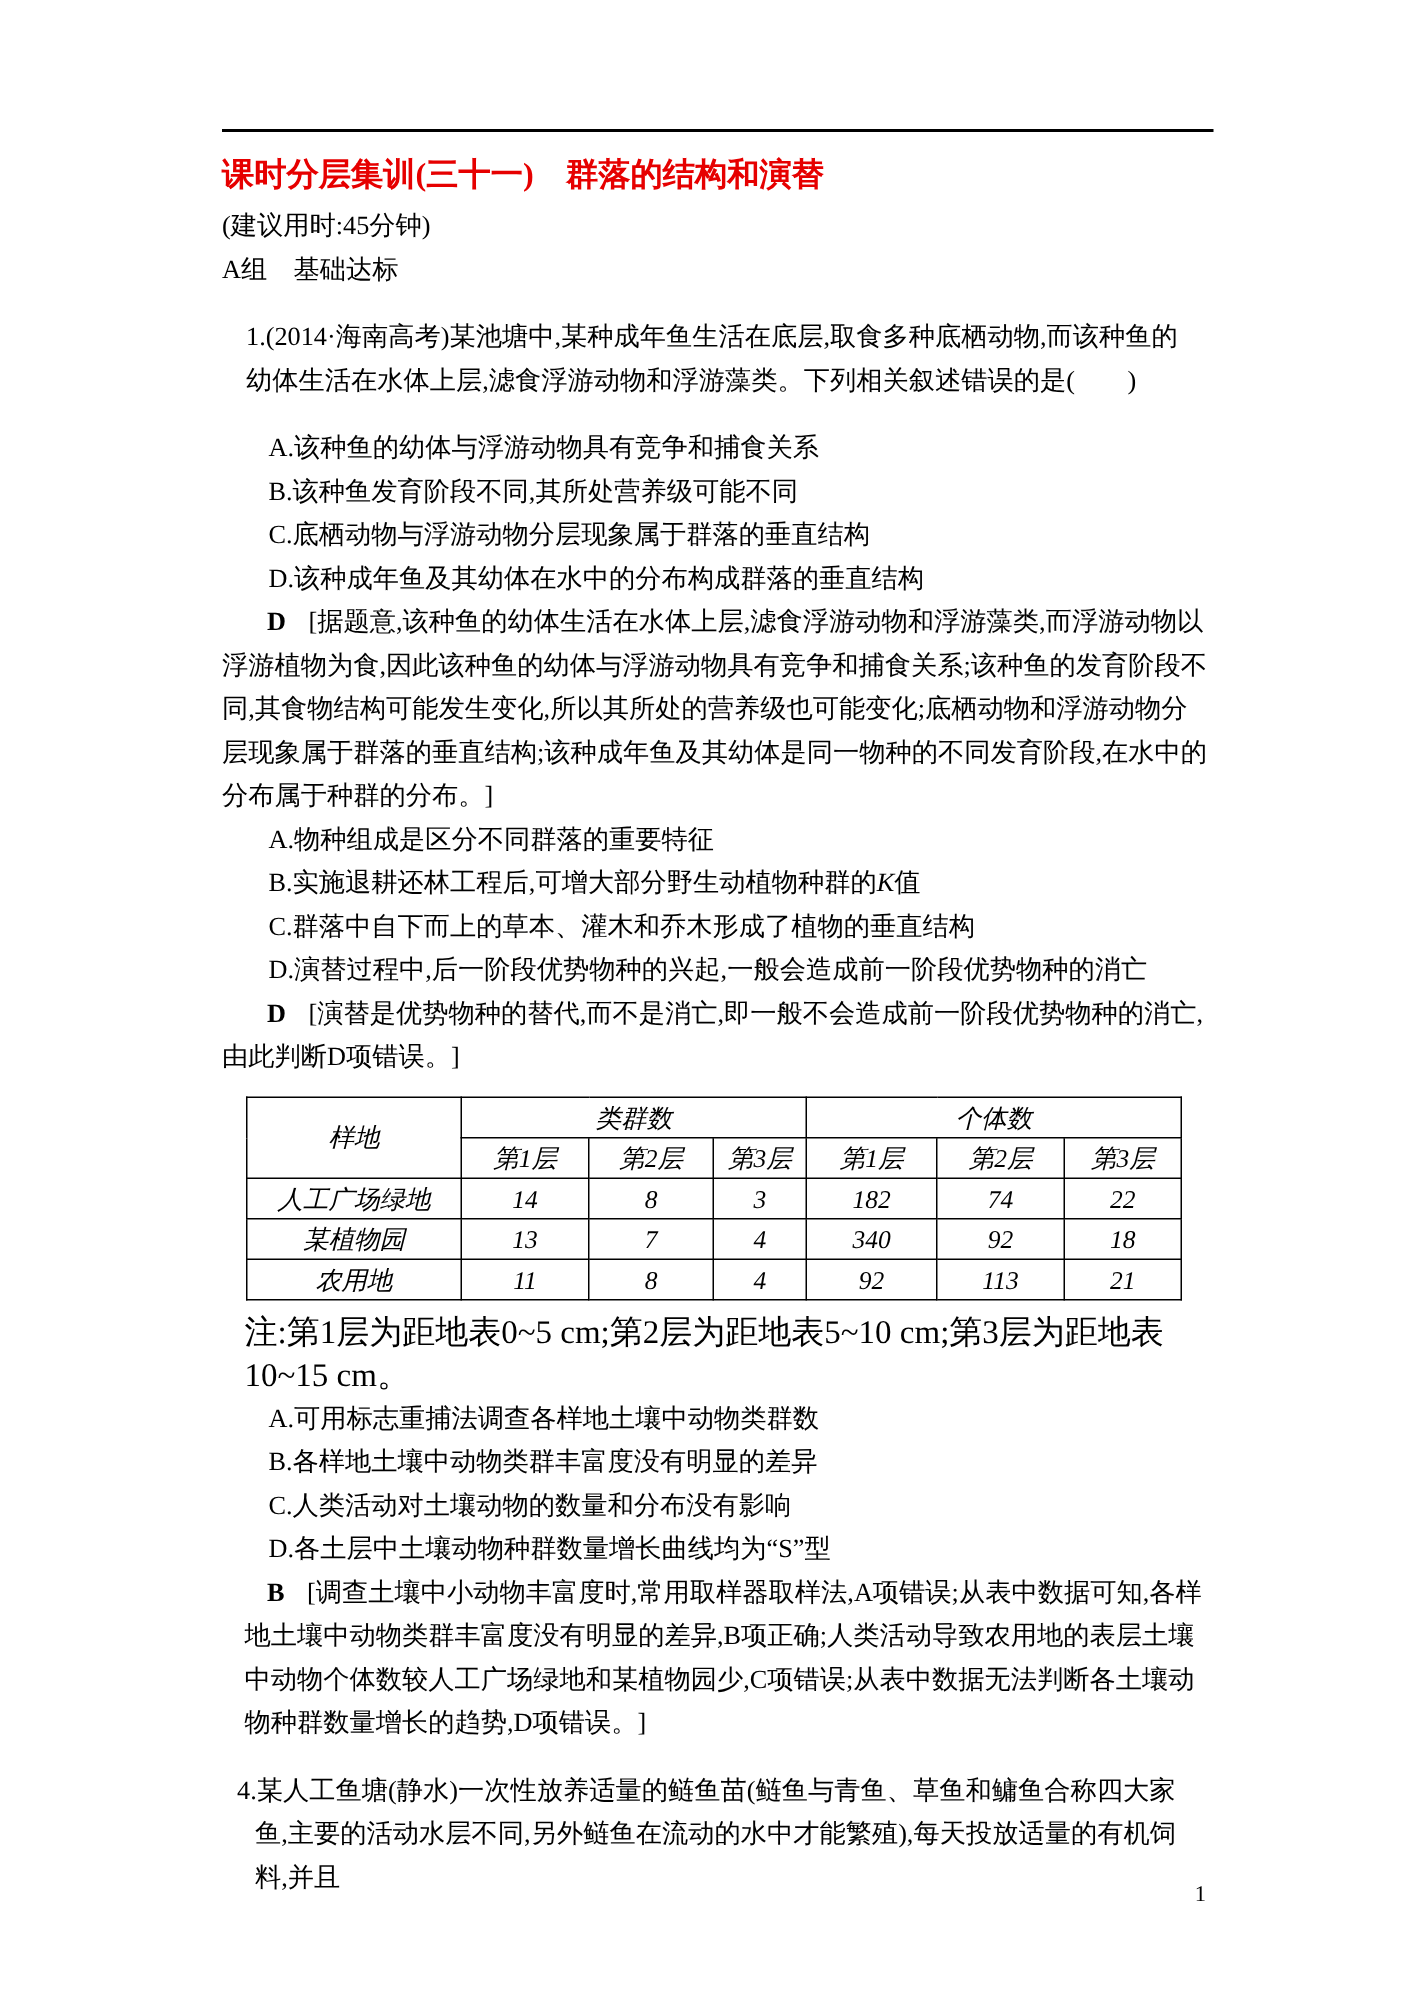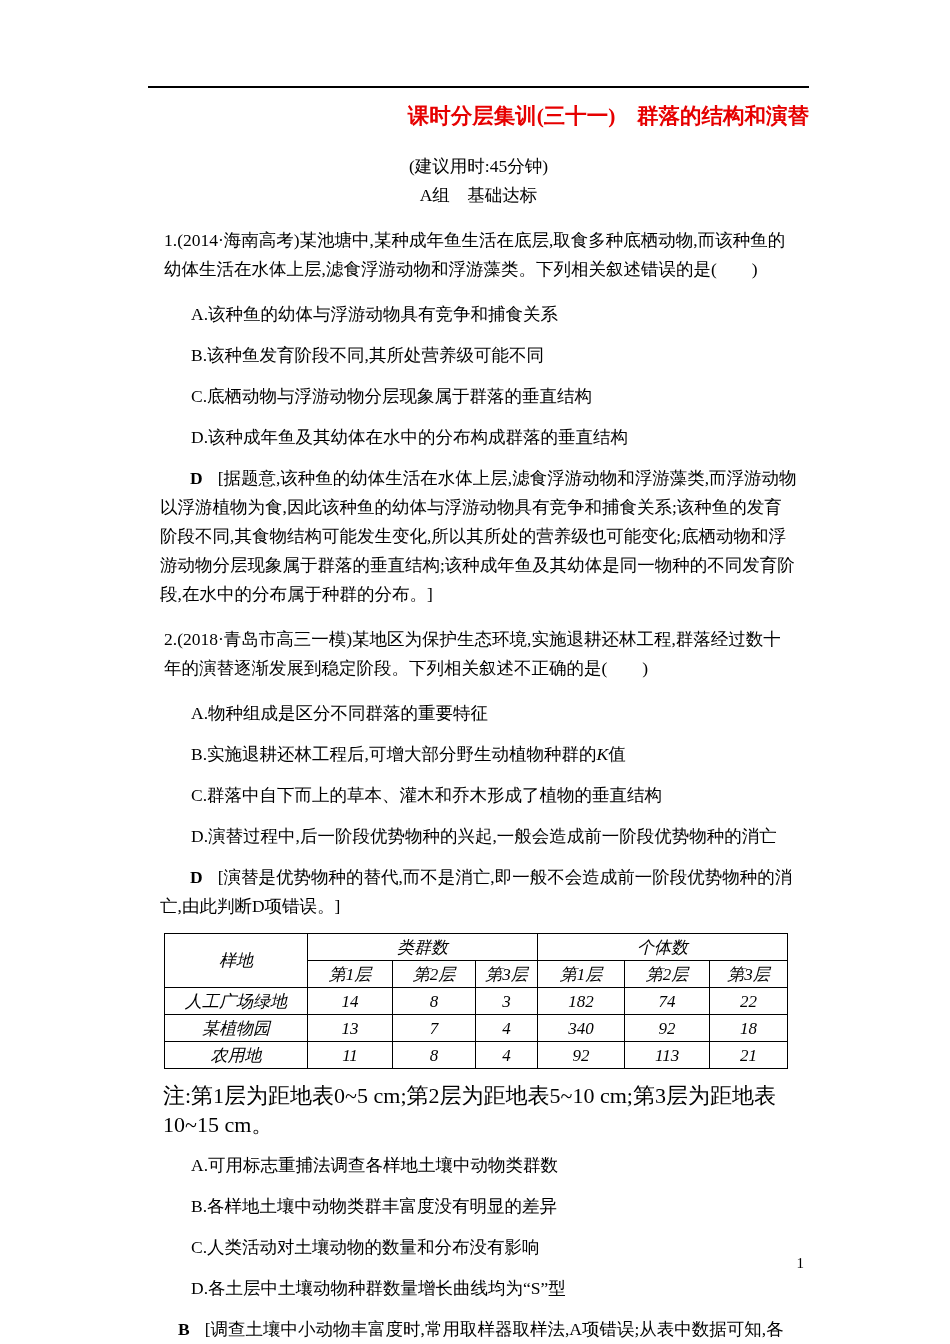--- a/index.html
+++ b/index.html
@@ -19,32 +19,32 @@
     line-height: 29px;
     padding: 86px 141px 0 148px;
     overflow: hidden;
   }
   .top-rule {
     height: 0;
     border-top: 2px solid #000;
     margin-bottom: 12px;
   }
   .doc-title {
-    margin: 0 0 20px 0;
-    text-align: right;
+    margin: 0 0 4px 0;
+    text-align: left;
     color: #e60000;
     font-size: 21.5px;
     font-weight: 700;
     line-height: 32px;
   }
   .centered {
     margin: 0;
-    text-align: center;
-  }
-  p { margin: 12px; }
+    text-align: left;
+  }
+  p { margin: 0; }
   .stem { margin: 16px; }
   .stem-hang {
     margin-left: 10px;
     padding-left: 12px;
     text-indent: -12px;
   }
   .options { margin-left: 31px; }
   .option {
     padding-left: 26px;
     text-indent: -26px;
@@ -110,21 +110,20 @@
     <div class="options">
       <p class="option">A.该种鱼的幼体与浮游动物具有竞争和捕食关系</p>
       <p class="option">B.该种鱼发育阶段不同,其所处营养级可能不同</p>
       <p class="option">C.底栖动物与浮游动物分层现象属于群落的垂直结构</p>
       <p class="option">D.该种成年鱼及其幼体在水中的分布构成群落的垂直结构</p>
     </div>
     <p class="answer"><b class="ans-letter">D</b><span>[据题意,该种鱼的幼体生活在水体上层,滤食浮游动物和浮游藻类,而浮游动物以浮游植物为食,因此该种鱼的幼体与浮游动物具有竞争和捕食关系;该种鱼的发育阶段不同,其食物结构可能发生变化,所以其所处的营养级也可能变化;底栖动物和浮游动物分层现象属于群落的垂直结构;该种成年鱼及其幼体是同一物种的不同发育阶段,在水中的分布属于种群的分布。]</span></p>
   </section>
 
   <section>
-    <p class="stem">2.(2018·青岛市高三一模)某地区为保护生态环境,实施退耕还林工程,群落经过数十年的演替逐渐发展到稳定阶段。下列相关叙述不正确的是(　　)</p>
     <div class="options">
       <p class="option">A.物种组成是区分不同群落的重要特征</p>
       <p class="option"><span>B.实施退耕还林工程后,可增大部分野生动植物种群的</span><i class="var">K</i><span>值</span></p>
       <p class="option">C.群落中自下而上的草本、灌木和乔木形成了植物的垂直结构</p>
       <p class="option">D.演替过程中,后一阶段优势物种的兴起,一般会造成前一阶段优势物种的消亡</p>
     </div>
     <p class="answer"><b class="ans-letter">D</b><span>[演替是优势物种的替代,而不是消亡,即一般不会造成前一阶段优势物种的消亡,由此判断D项错误。]</span></p>
   </section>
 
   <section>

